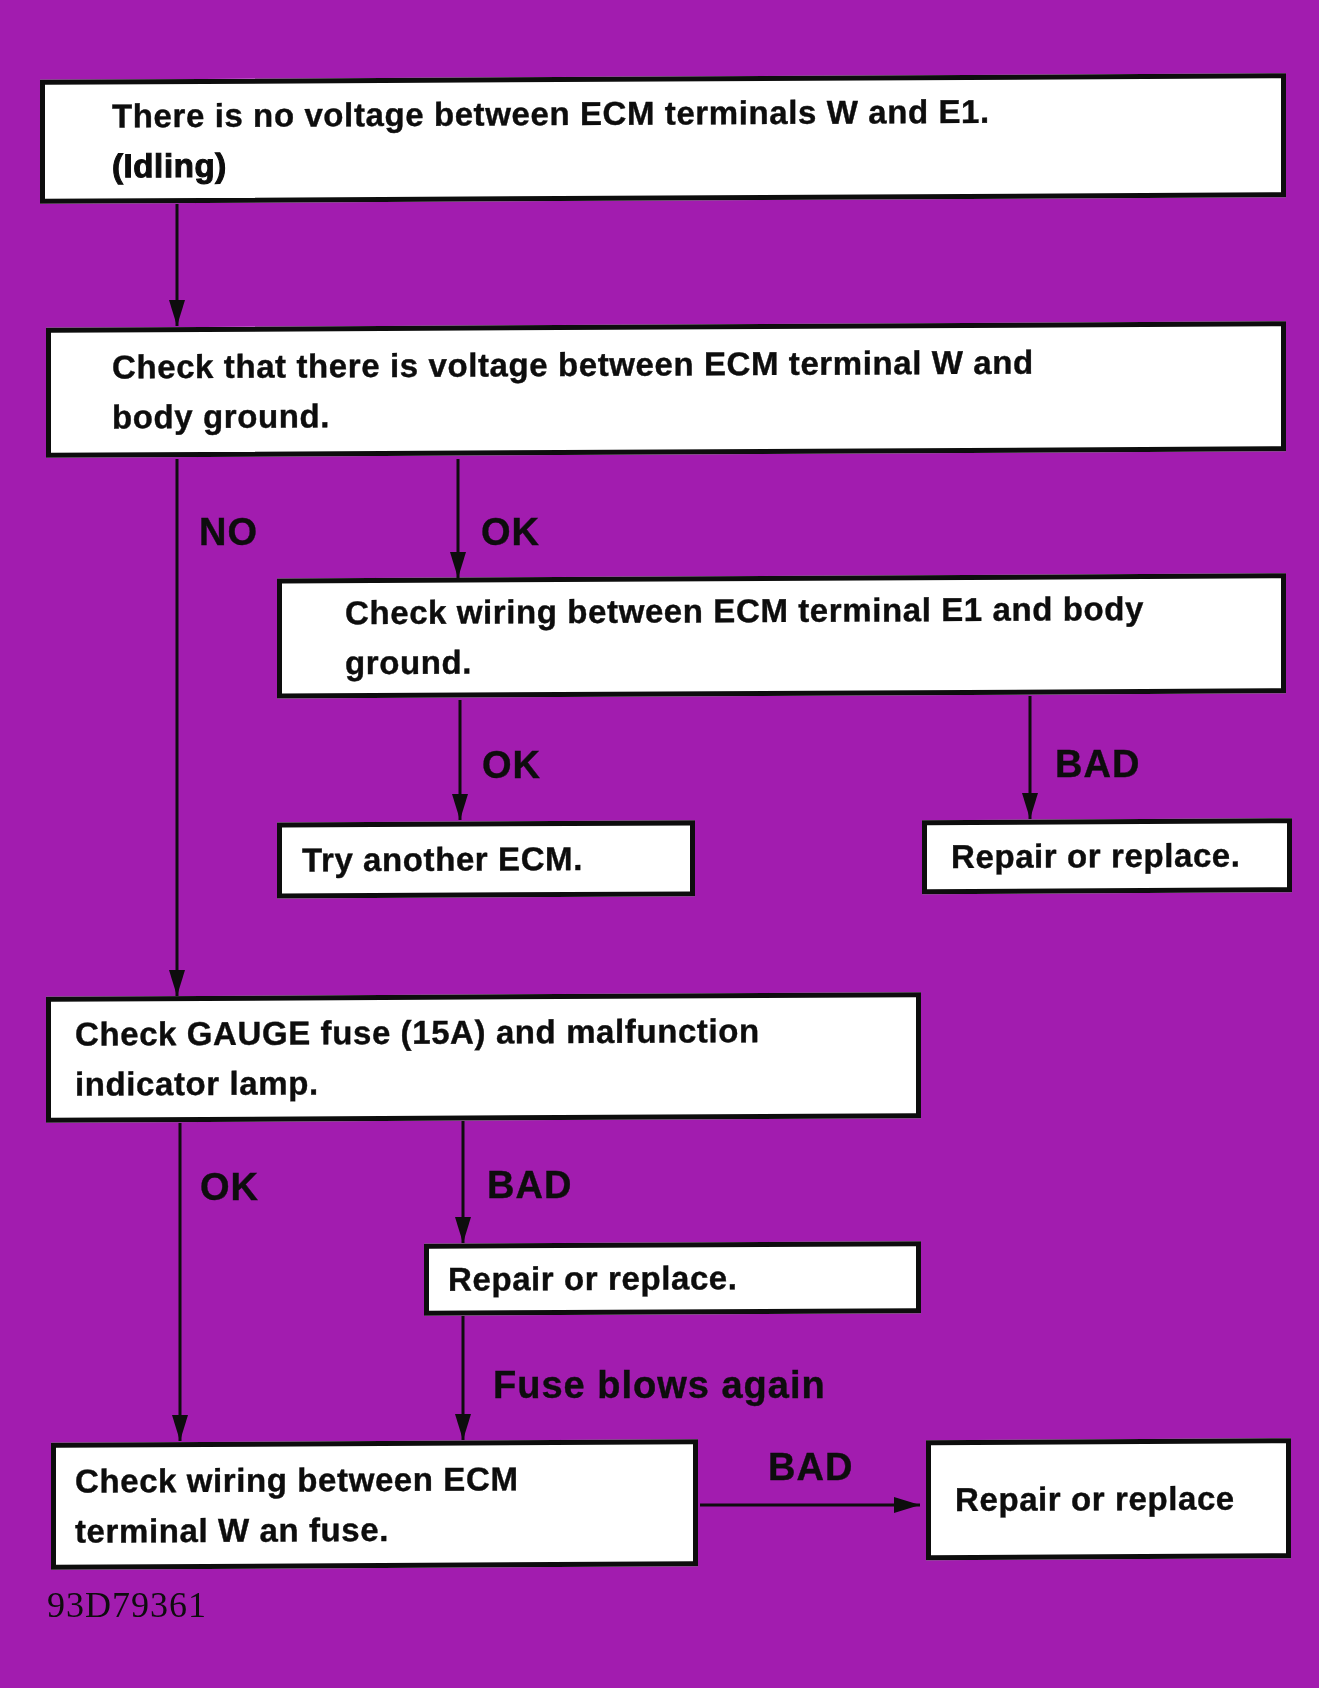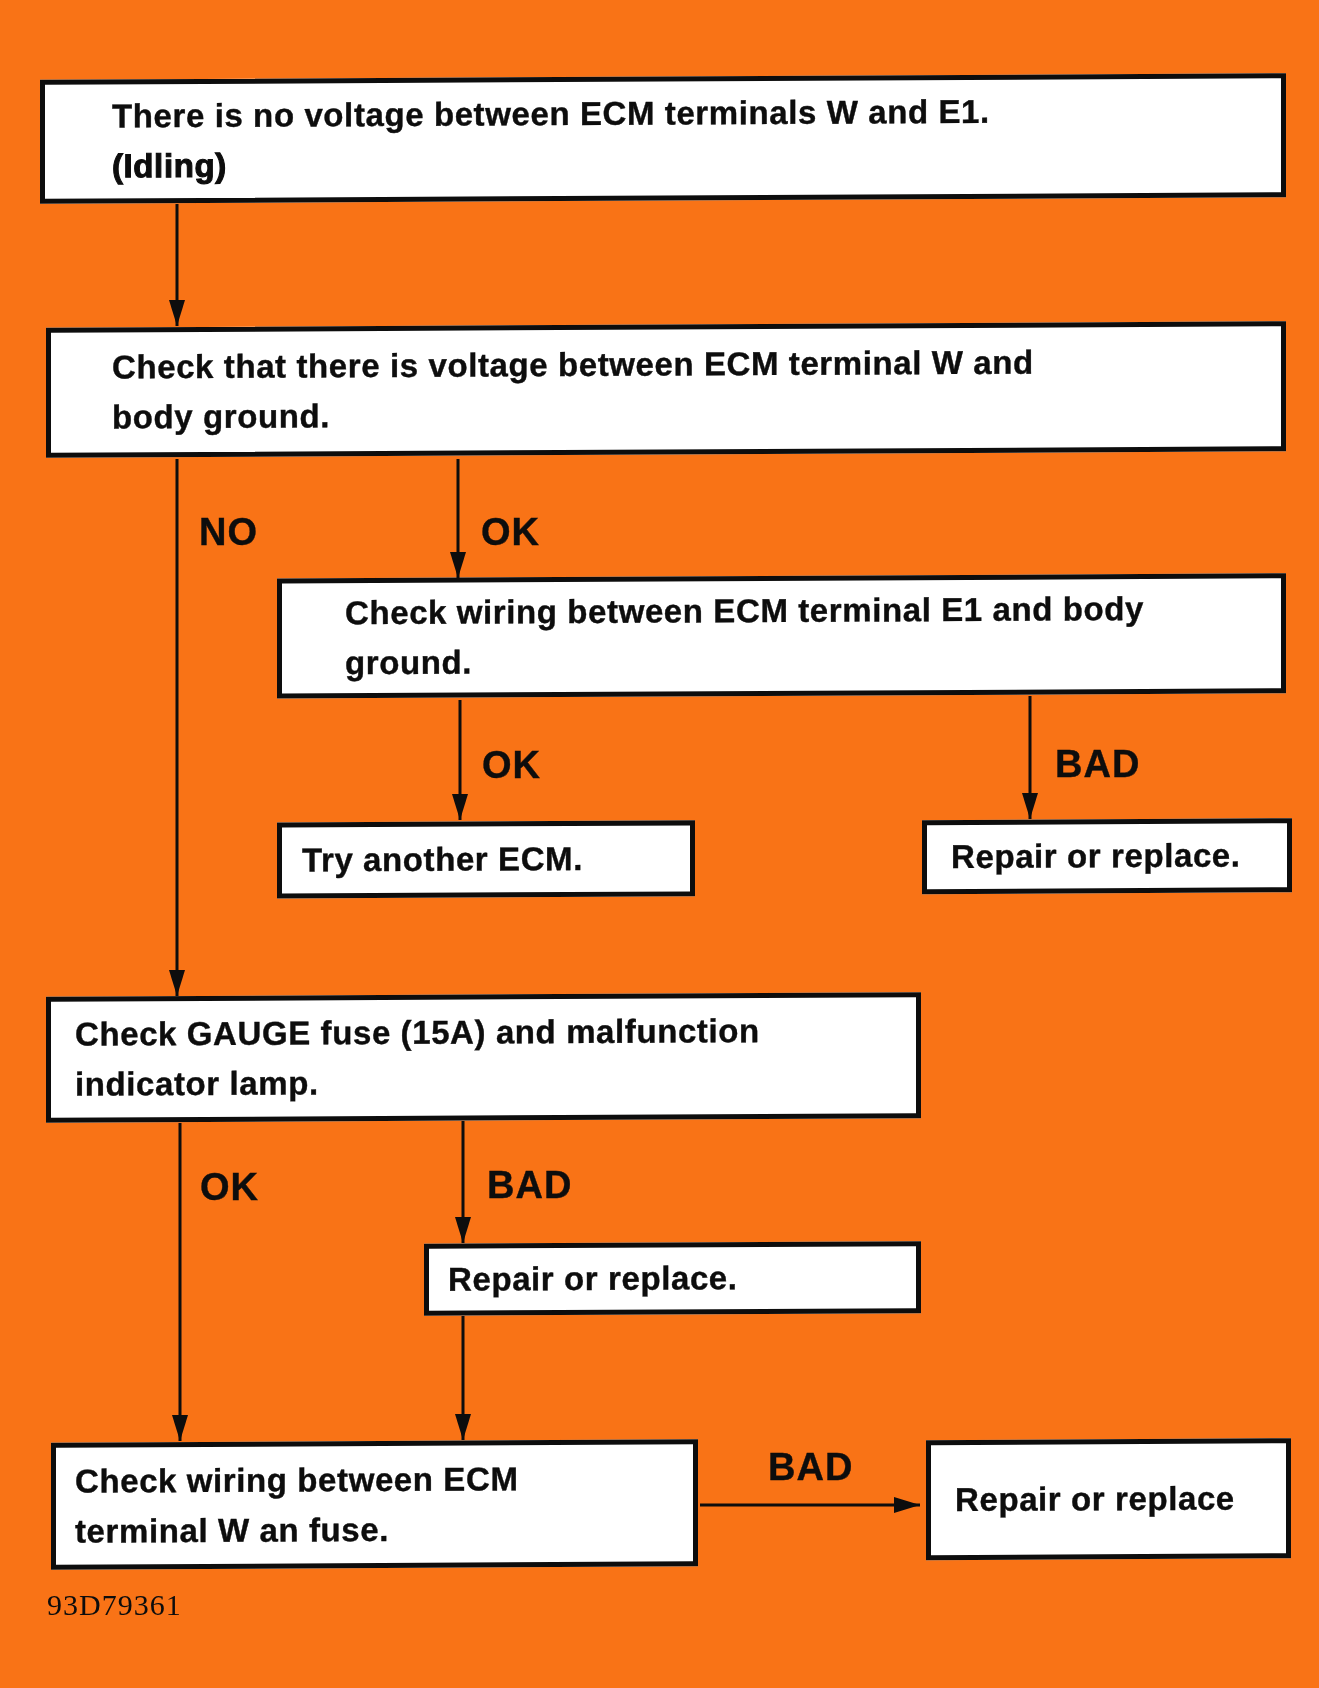--- a/index.html
+++ b/index.html
@@ -1,20 +1,20 @@
 <!DOCTYPE html>
 <html><head>
 <meta charset="utf-8">
 <style>
   html, body { margin: 0; padding: 0; background: #ffffff; }
   .page {
     position: relative;
     width: 1319px;
     height: 1688px;
-    background: #f97316;
+    background: #a21caf;
     overflow: hidden;
     font-family: "Liberation Sans", sans-serif;
     color: #0d0d0d;
   }
   
   .tilt {
     position: absolute;
     inset: 0;
     transform: skewY(-0.3deg);
     transform-origin: 0 0;
@@ -46,21 +46,21 @@
     font-size: 38px;
     line-height: 38px;
     letter-spacing: 1px;
     white-space: nowrap;
     -webkit-text-stroke: 0.4px #0d0d0d;
   }
   .fig-code {
     position: absolute;
     font-family: "Liberation Serif", serif;
     font-weight: normal;
-    font-size: 30px;
+    font-size: 36px;
     line-height: 46px;
     letter-spacing: 1px;
     white-space: nowrap;
   }
   svg.connectors { position: absolute; left: 0; top: 0; }
   svg.connectors line { stroke: #0d0d0d; stroke-width: 3; }
   svg.connectors #ah path { fill: #0d0d0d; }
 </style>
 </head>
 <body>
@@ -129,17 +129,18 @@
     <line x1="700" y1="1505" x2="920" y2="1505" marker-end="url(#ah)"></line>
   </svg>
 
   <div class="overlay">
     <span class="edge-label" style="left:199px; top:513px;">NO</span>
     <span class="edge-label" style="left:481px; top:513px;">OK</span>
     <span class="edge-label" style="left:482px; top:746px;">OK</span>
     <span class="edge-label" style="left:1055px; top:745px;">BAD</span>
     <span class="edge-label" style="left:200px; top:1168px;">OK</span>
     <span class="edge-label" style="left:487px; top:1166px;">BAD</span>
+    <span class="edge-label" style="left:493px; top:1366px;">Fuse blows again</span>
     <span class="edge-label" style="left:768px; top:1448px;">BAD</span>
     <span class="fig-code" style="left:47px; top:1582px;">93D79361</span>
   </div>
 
 </div>
 
 </body></html>

